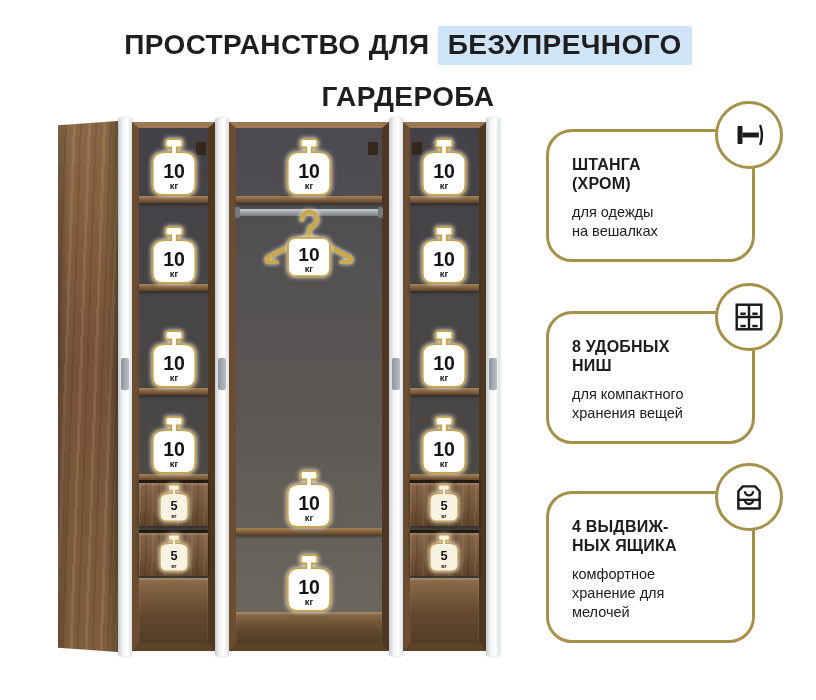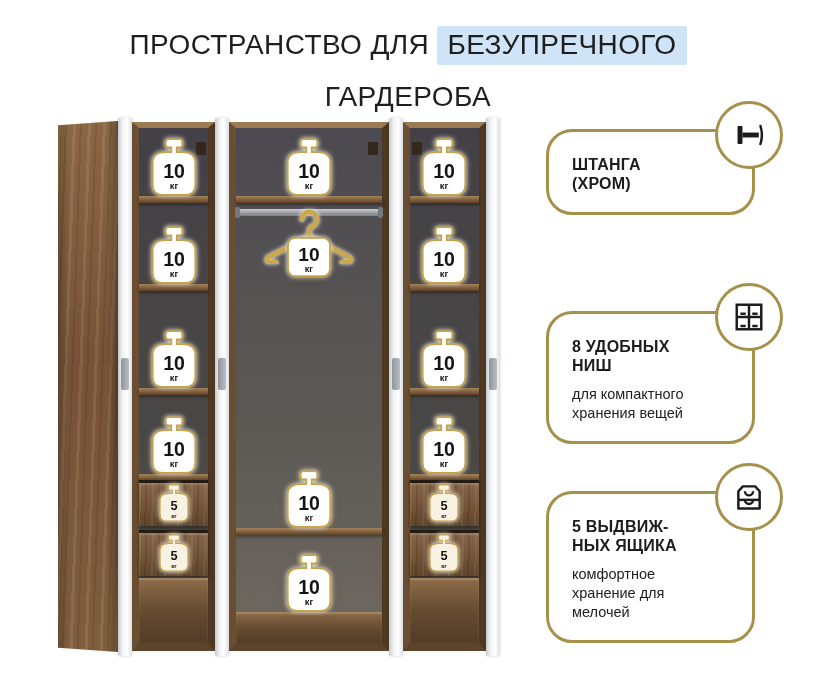--- a/index.html
+++ b/index.html
@@ -1,21 +1,21 @@
 <!DOCTYPE html>
 <html><head>
 <meta charset="utf-8">
 <style>
   html,body{margin:0;padding:0;background:#fff;}
   .stage{position:relative;width:816px;height:700px;background:#ffffff;overflow:hidden;
          font-family:"Liberation Sans",sans-serif;color:#1d1d1f;}
 
   
   .title{position:absolute;top:26px;left:0;width:100%;text-align:center;
-         font-size:28px;font-weight:400;letter-spacing:.4px;line-height:38px;color:#1e1e20;}
+         font-size:28px;font-weight:700;letter-spacing:.4px;line-height:38px;color:#1e1e20;}
   .title .hl{background:#cfe4f6;padding:3px 10px 5px 10px;border-radius:2px;}
   .title .l2{margin-top:14px;}
 
   
   .ward{position:absolute;left:40px;top:116px;width:462px;height:546px;}
   .wood{background:
         linear-gradient(90deg,rgba(0,0,0,.20),rgba(0,0,0,0) 18%,rgba(0,0,0,0) 82%,rgba(0,0,0,.25)),
         repeating-linear-gradient(92deg,rgba(255,235,200,.10) 0 3px,rgba(0,0,0,0) 3px 7px,rgba(55,32,14,.14) 7px 9px,rgba(0,0,0,0) 9px 15px),
         linear-gradient(180deg,#8a6845,#755238 45%,#7f5e3e);}
   .door-left{position:absolute;left:18px;top:5px;width:60px;height:531px;
@@ -251,20 +251,22 @@
   <div class="card" style="top:129px">
     <div class="fcircle">
       <svg class="fic" width="36" height="36" viewBox="0 0 44 44">
         <rect x="8" y="11" width="6" height="22" rx="1" fill="#1b1b1b"></rect>
         <rect x="14" y="19" width="20" height="6" fill="#1b1b1b"></rect>
         <path d="M36 11 q3.5 11 0 22" stroke="#1b1b1b" stroke-width="3" fill="none" stroke-linecap="round"></path>
       </svg>
     </div>
     <div class="fhead">ШТАНГА
 (ХРОМ)</div>
+    <div class="fdesc">для одежды
+на вешалках</div>
   </div>
 
   <div class="card" style="top:311px">
     <div class="fcircle">
       <svg class="fic" width="36" height="36" viewBox="0 0 44 44">
         <g stroke="#1b1b1b" stroke-width="3" fill="none">
           <rect x="7" y="7" width="30" height="30"></rect>
           <line x1="22" y1="7" x2="22" y2="37"></line>
           <line x1="7" y1="22" x2="37" y2="22"></line>
           <line x1="11.5" y1="18" x2="18" y2="18"></line>
@@ -284,20 +286,20 @@
     <div class="fcircle">
       <svg class="fic" width="36" height="36" viewBox="0 0 44 44">
         <g stroke="#1b1b1b" stroke-width="3" fill="none" stroke-linejoin="round">
           <path d="M9 15 L14.5 9 H29.5 L35 15 V36 H9 Z"></path>
           <line x1="9" y1="25.5" x2="35" y2="25.5"></line>
           <path d="M17 15 a5 5 0 0 0 10 0"></path>
           <path d="M17 25.5 a5 5 0 0 0 10 0"></path>
         </g>
       </svg>
     </div>
-    <div class="fhead">5 ВЫДВИЖ-
+    <div class="fhead">4 ВЫДВИЖ-
 НЫХ ЯЩИКА</div>
     <div class="fdesc">комфортное
 хранение для
 мелочей</div>
   </div>
 
 </div>
 
 </body></html>

